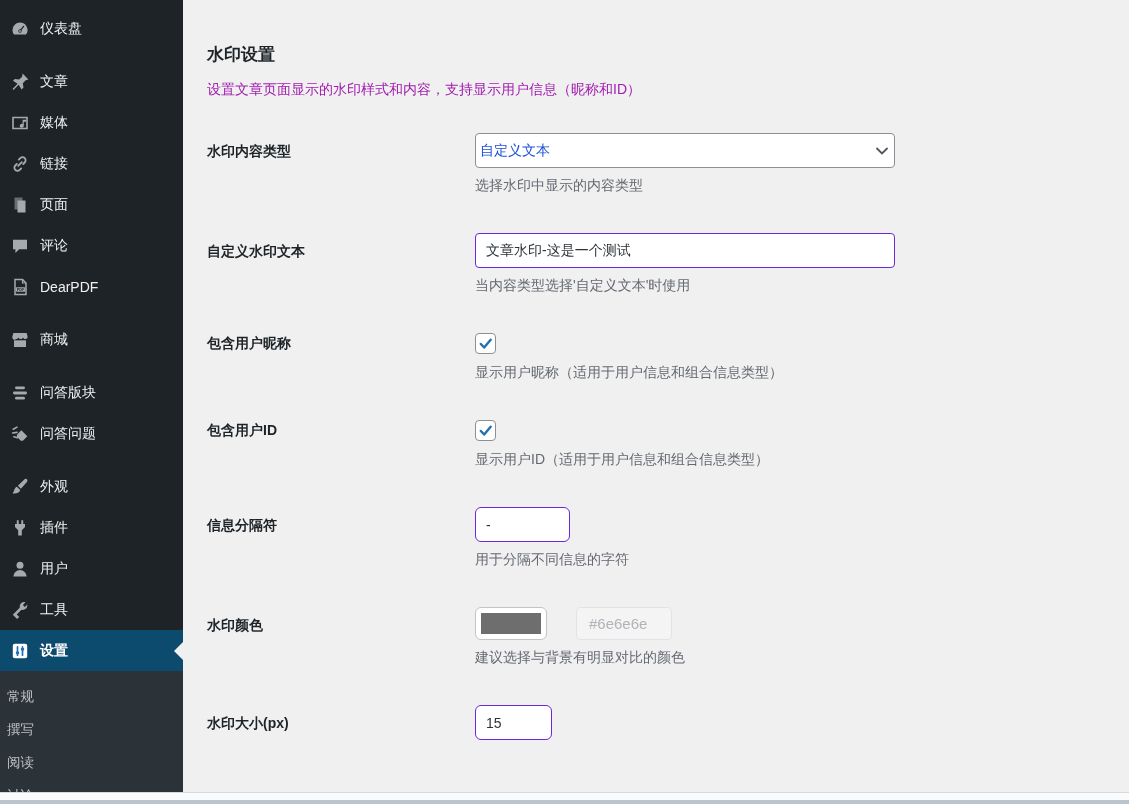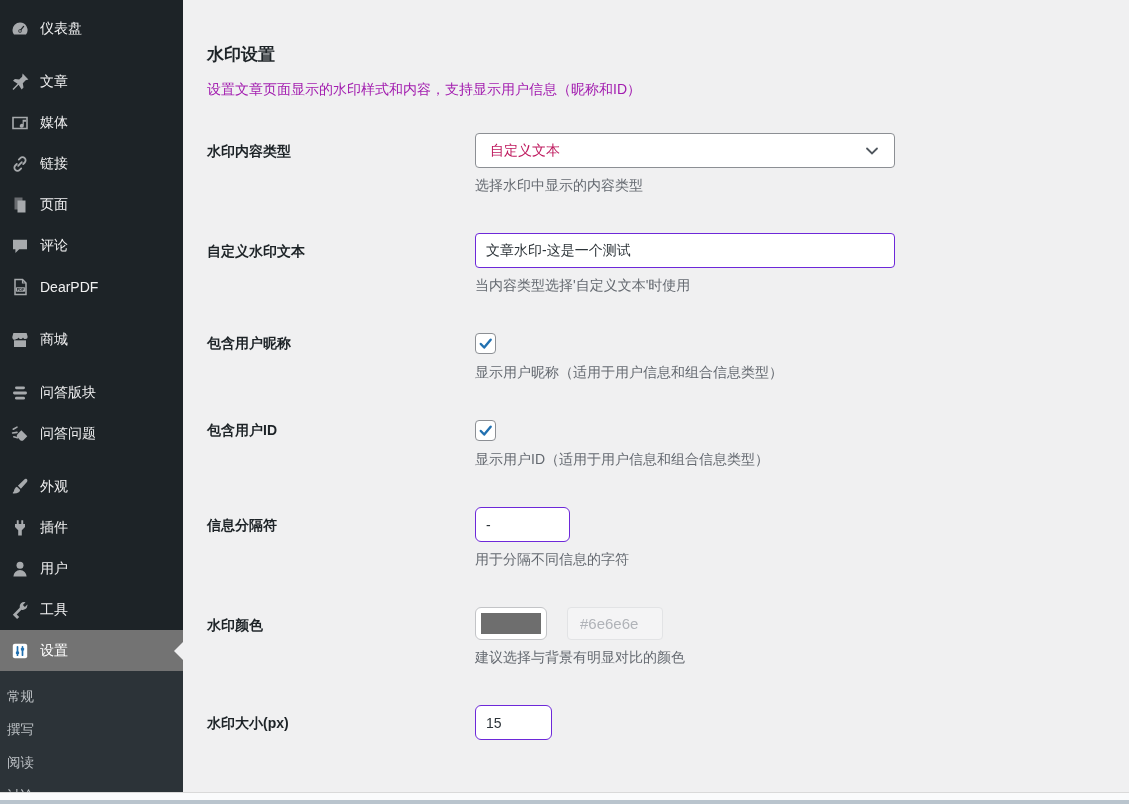--- a/index.html
+++ b/index.html
@@ -22,21 +22,21 @@
     padding-left:10px; cursor:pointer; position:relative;
     color:#f0f0f1; font-size:14px;
   }
   .menu-item .mi-icon {
     width:20px; height:20px; flex:0 0 20px;
     color:#a7aaad; display:inline-flex; align-items:center; justify-content:center;
   }
   .menu-item .mi-icon svg { width:20px; height:20px; }
   .menu-item .mi-label { margin-left:10px; white-space:nowrap; }
   .menu-item.gap-before { margin-top:12px; }
-  .menu-item.active { background:#737373; color:#fff; }
+  .menu-item.active { background:#0c4a6e; color:#fff;font-weight:bold; }
   .menu-item.active .mi-icon { color:#fff; }
   .menu-item.active::after {
     content:""; position:absolute; right:0; top:50%; transform:translateY(-50%);
     width:0; height:0;
     border-top:9px solid transparent; border-bottom:9px solid transparent;
     border-right:9px solid #f0f0f1;
   }
   .submenu {
     list-style:none; background:#2c3338; padding:9px 0 6px 0; min-height:140px;
   }
@@ -60,21 +60,21 @@
     width:268px; flex:0 0 268px; font-size:14px; font-weight:700;
     color:#1d2327; padding-top:9px; line-height:1.4;
   }
   .form-row.cb-row .form-label { padding-top:1px; }
   .form-control { flex:1; }
 
   .select-box {
     width:420px; height:35px; background:#fff;
     border:1px solid #8c8f94; border-radius:4px;
     display:flex; align-items:center; justify-content:space-between;
-    padding:0 14px; font-size:14px; color:#be185d; cursor:pointer;
+    padding:0 4px; font-size:14px; color:#1d4ed8; cursor:pointer;
   }
   .select-box .chev svg { width:16px; height:16px; display:block; }
 
   .text-input {
     height:35px; background:#fff; border:1px solid #6d28d9; border-radius:4px;
     font-size:14px; color:#2c3338; padding:0 10px;
     font-family:"Liberation Sans", sans-serif;
   }
   .text-input.wide { width:420px; }
   .text-input.small { width:95px; border-radius:6px; }
@@ -87,21 +87,21 @@
   }
   .checkbox svg { width:15px; height:15px; }
 
   .color-pair { display:flex; align-items:center; }
   .color-swatch {
     width:72px; height:33px; background:#fff;
     border:1px solid #c3c4c7; border-radius:6px; padding:5px; cursor:pointer;
   }
   .color-swatch .swatch-fill { width:100%; height:100%; }
   .hex-input {
-    margin-left:20px; width:96px; height:33px;
+    margin-left:29px; width:96px; height:33px;
     background:#f4f4f5; border:1px solid #e2e3e5; border-radius:4px;
     font-size:15px; color:#a7aaad; padding:0 12px;
     font-family:"Liberation Sans", sans-serif;
   }
   .hex-input::placeholder { color:#b0b3b8; }
 
   .desc { font-size:14px; color:#646970; margin-top:9px; }
 
   
   .hscrollbar {

